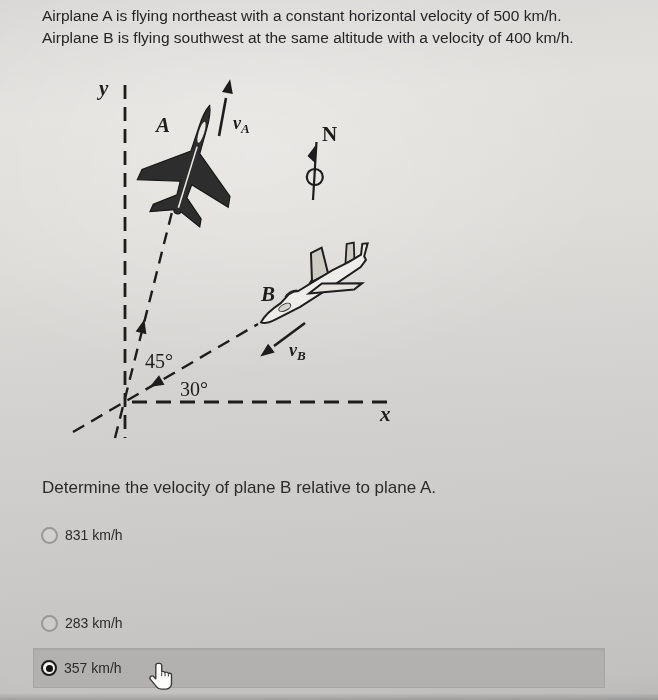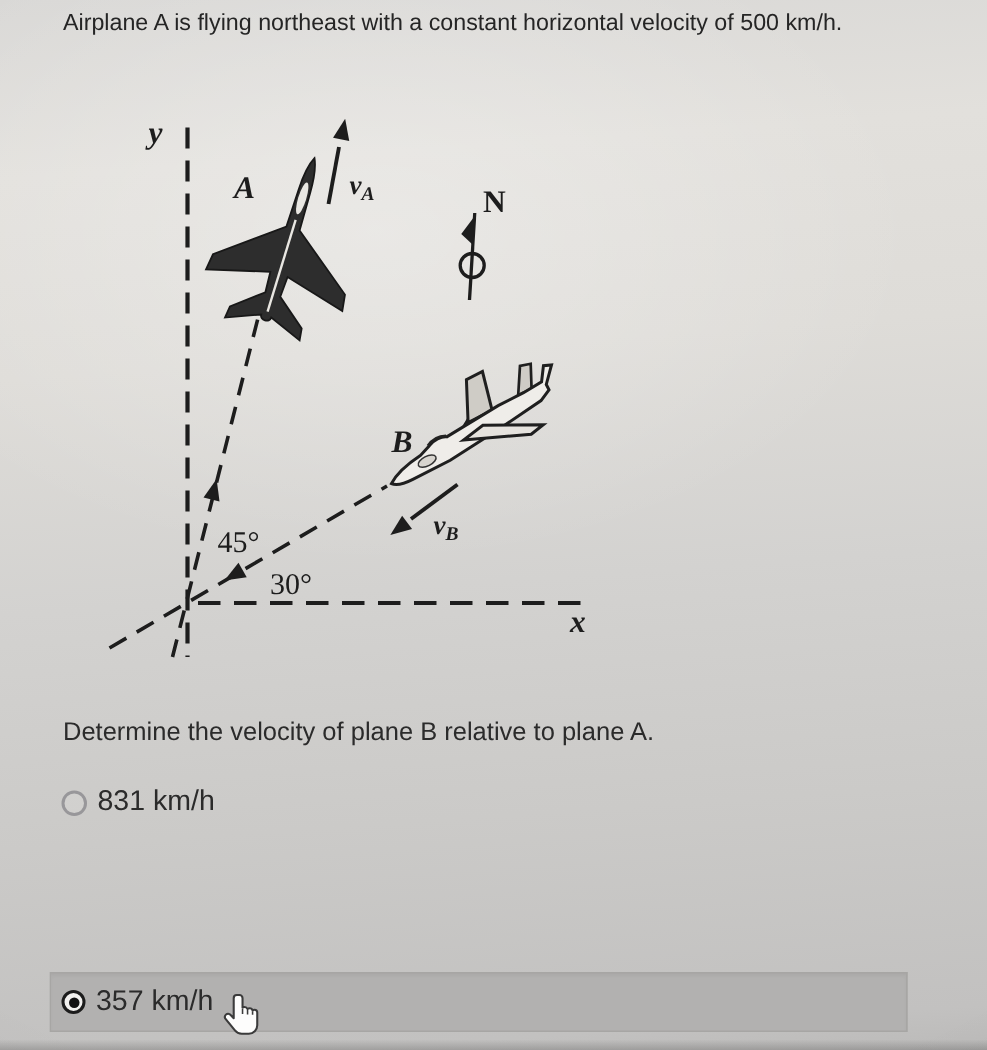--- a/index.html
+++ b/index.html
@@ -22,33 +22,34 @@
   }
   .option.selected{background:#b2b1b0;box-shadow:inset 0 0 0 1px #a7a6a4, inset 0 2px 3px rgba(0,0,0,0.06);}
   .radio{
     box-sizing:border-box;flex:0 0 auto;width:17px;height:17px;margin-left:8px;
     border:2px solid #98979a;border-radius:50%;background:rgba(255,255,255,0.10);
     display:flex;align-items:center;justify-content:center;
   }
   .option.selected .radio{border:2.5px solid #1c1c1c;background:#f2f1ef;width:16px;height:16px;}
   .radio .dot{display:none;width:7px;height:7px;border-radius:50%;background:#121212;}
   .option.selected .radio .dot{display:block;}
-  .opt-label{margin-left:7px;font-size:19px;color:#2b2b2b;}
+  .opt-label{margin-left:7px;font-size:14px;color:#2b2b2b;}
   .cursor{position:absolute;left:148px;top:662px;}
   .bottom-edge{position:absolute;left:0;right:0;bottom:0;height:7px;
     background:linear-gradient(rgba(0,0,0,0),rgba(40,40,40,0.22));}
   .math-serif{font-family:"Liberation Serif", serif;}
 </style>
 </head>
 <body>
 
 <div class="screen">
 
   <div class="problem">
     <div>Airplane A is flying northeast with a constant horizontal velocity of 500 km/h.</div>
+    <div>Airplane B is flying southwest at the same altitude with a velocity of 400 km/h.</div>
   </div>
 
   <svg class="diagram" width="658" height="405" viewBox="0 0 658 405">
 
     <path d="M125,25 V378" stroke="#1d1d1d" stroke-width="2.8" fill="none" stroke-dasharray="14 8"></path>
     <path d="M115,378 L172,152" stroke="#1d1d1d" stroke-width="2.4" fill="none" stroke-dasharray="12 8"></path>
     <path d="M73,372 L258,264" stroke="#1d1d1d" stroke-width="2.4" fill="none" stroke-dasharray="13 8"></path>
     <path d="M132,342 H390" stroke="#1d1d1d" stroke-width="2.8" fill="none" stroke-dasharray="15 9"></path>
 
     <g transform="translate(141.5,271) rotate(14)">
@@ -104,20 +105,24 @@
     <text class="math-serif" x="180" y="336" font-size="20" fill="#1d1d1d">30°</text>
   </svg>
 
   <div class="question">Determine the velocity of plane B relative to plane A.</div>
 
   <div class="options">
     <div class="option" style="top:515px;">
       <span class="radio"></span>
       <span class="opt-label">831 km/h</span>
     </div>
+    <div class="option" style="top:603px;">
+      <span class="radio"></span>
+      <span class="opt-label">283 km/h</span>
+    </div>
     <div class="option selected" style="top:648px;">
       <span class="radio">
           <span class="dot"></span>
         </span>
       <span class="opt-label">357 km/h</span>
     </div>
   </div>
 
   <svg class="cursor" width="26" height="30" viewBox="0 0 22 26">
     <path d="M8.3 1.2 C7.3 1.2 6.5 2 6.5 3 L6.5 14.6 L4.6 12.6 C3.9 11.8 2.7 11.8 2 12.5

